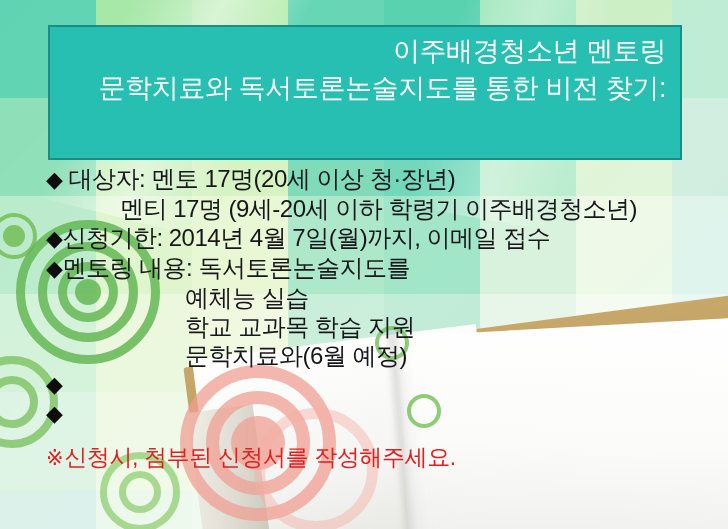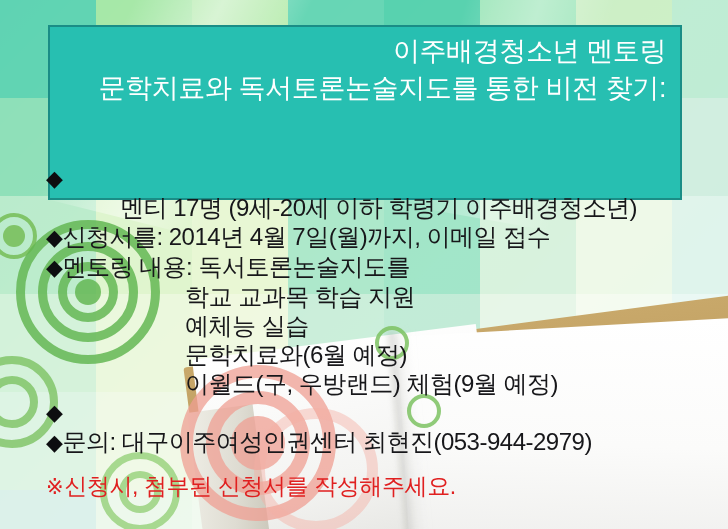--- a/index.html
+++ b/index.html
@@ -135,21 +135,21 @@
     transform: rotate(-6deg);
     filter: blur(4px);
   }
 
   
   #title-box {
     position: absolute;
     left: 48px;
     top: 25px;
     width: 634px;
-    height: 175px;
+    height: 135px;
     box-sizing: border-box;
     background: #27bfb1;
     border: 2px solid #1a8d86;
     padding: 6px 14px 0 14px;
     display: flex;
     flex-direction: column;
     align-items: flex-end;
   }
   .title-line {
     color: #ffffff;
@@ -291,56 +291,53 @@
 
   <div id="title-box">
     <div class="title-line">이주배경청소년 멘토링</div>
     <div class="title-line">문학치료와 독서토론논술지도를 통한 비전 찾기:</div>
   </div>
 
   <div id="body-text">
 
     <div class="line lv0 lv0-gap">
       <span class="bullet">◆</span>
+      <span>대상자: 멘토 17명(20세 이상 청·장년)</span>
     </div>
 
     <div class="line indent-1">
       <span>멘티 17명 (9세-20세 이하 학령기 이주배경청소년)</span>
     </div>
 
     <div class="line lv0">
       <span class="bullet">◆</span>
-      <span>신청서를: 2014년 4월 7일(월)까지, 이메일 접수</span>
+      <span>신청기한: 2014년 4월 7일(월)까지, 이메일 접수</span>
     </div>
 
     <div class="line lv0">
       <span class="bullet">◆</span>
       <span>멘토링 내용: 독서토론논술지도를</span>
     </div>
 
+    <div class="line indent-3">
+      <span>예체능 실습</span>
+    </div>
     <div class="line indent-3">
       <span>학교 교과목 학습 지원</span>
     </div>
     <div class="line indent-3">
-      <span>예체능 실습</span>
-    </div>
-    <div class="line indent-3">
       <span>문학치료와(6월 예정)</span>
     </div>
-    <div class="line indent-3">
-      <span>이월드(구, 우방랜드) 체험(9월 예정)</span>
-    </div>
 
     <div class="line lv0">
       <span class="bullet">◆</span>
     </div>
 
     <div class="line lv0">
       <span class="bullet">◆</span>
-      <span>문의: 대구이주여성인권센터 최현진(053-944-2979)</span>
     </div>
 
     <div class="spacer-md"></div>
     <div class="spacer-sm"></div>
 
     <div class="note">
       <span class="note-mark">※</span>
       <span>신청시, 첨부된 신청서를 작성해주세요.</span>
     </div>
 

